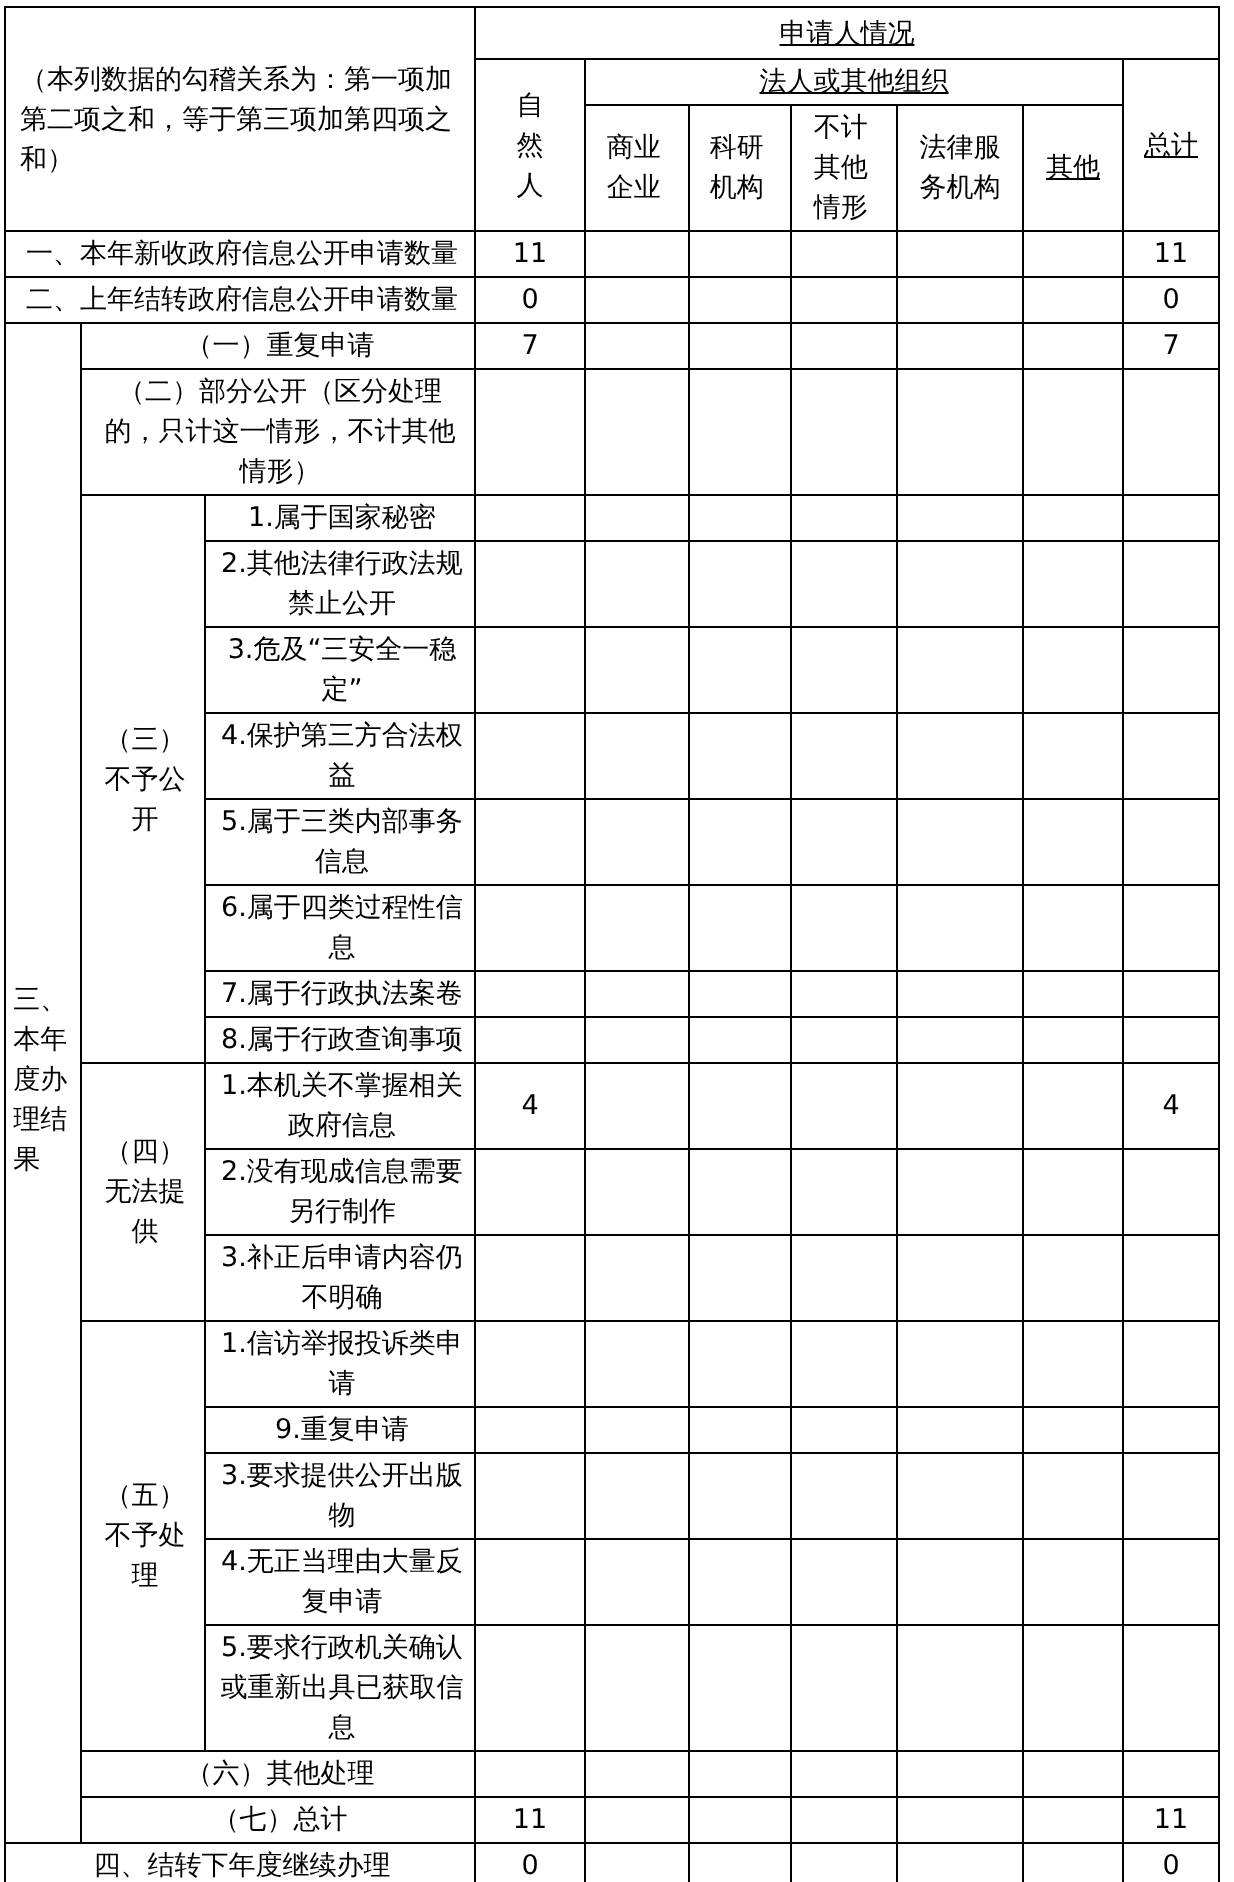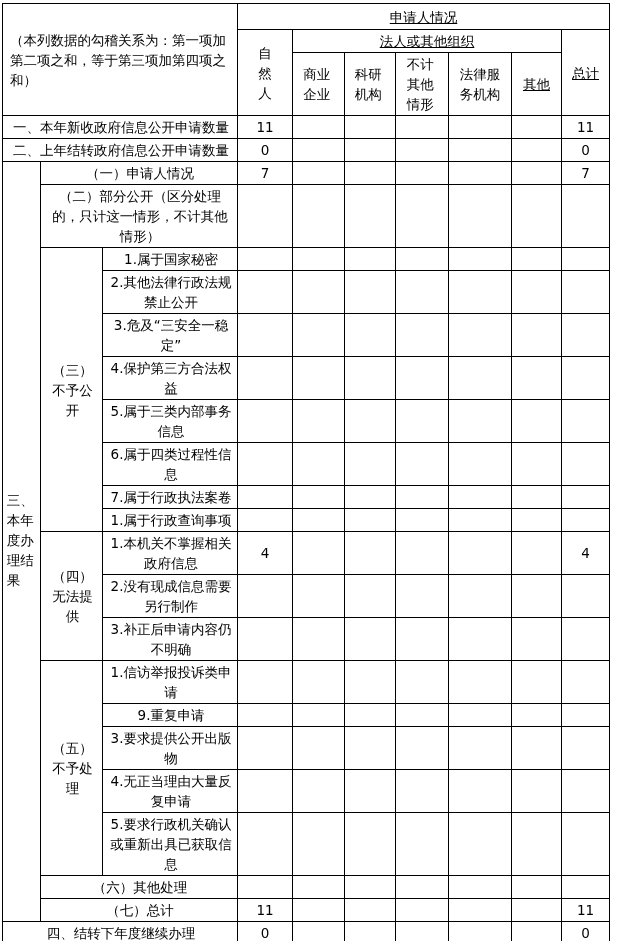--- a/index.html
+++ b/index.html
@@ -120,21 +120,21 @@
         <td class="val">0</td>
         <td class="val"></td>
         <td class="val"></td>
         <td class="val"></td>
         <td class="val"></td>
         <td class="val"></td>
         <td class="val">0</td>
       </tr>
       <tr>
         <td class="g" rowspan="20"><span class="gin">三、本年度办理结果</span></td>
-        <td class="lab" colspan="2">（一）申请人情况</td>
+        <td class="lab" colspan="2">（一）重复申请</td>
         <td class="val">7</td>
         <td class="val"></td>
         <td class="val"></td>
         <td class="val"></td>
         <td class="val"></td>
         <td class="val"></td>
         <td class="val">7</td>
       </tr>
       <tr>
         <td class="lab" colspan="2">（二）部分公开（区分处理的，只计这一情形，不计其他情形）</td>
@@ -211,21 +211,21 @@
         <td class="lab">7.属于行政执法案卷</td>
         <td class="val"></td>
         <td class="val"></td>
         <td class="val"></td>
         <td class="val"></td>
         <td class="val"></td>
         <td class="val"></td>
         <td class="val"></td>
       </tr>
       <tr>
-        <td class="lab">1.属于行政查询事项</td>
+        <td class="lab">8.属于行政查询事项</td>
         <td class="val"></td>
         <td class="val"></td>
         <td class="val"></td>
         <td class="val"></td>
         <td class="val"></td>
         <td class="val"></td>
         <td class="val"></td>
       </tr>
       <tr>
         <td class="cat" rowspan="3">（四）无法提供</td>

